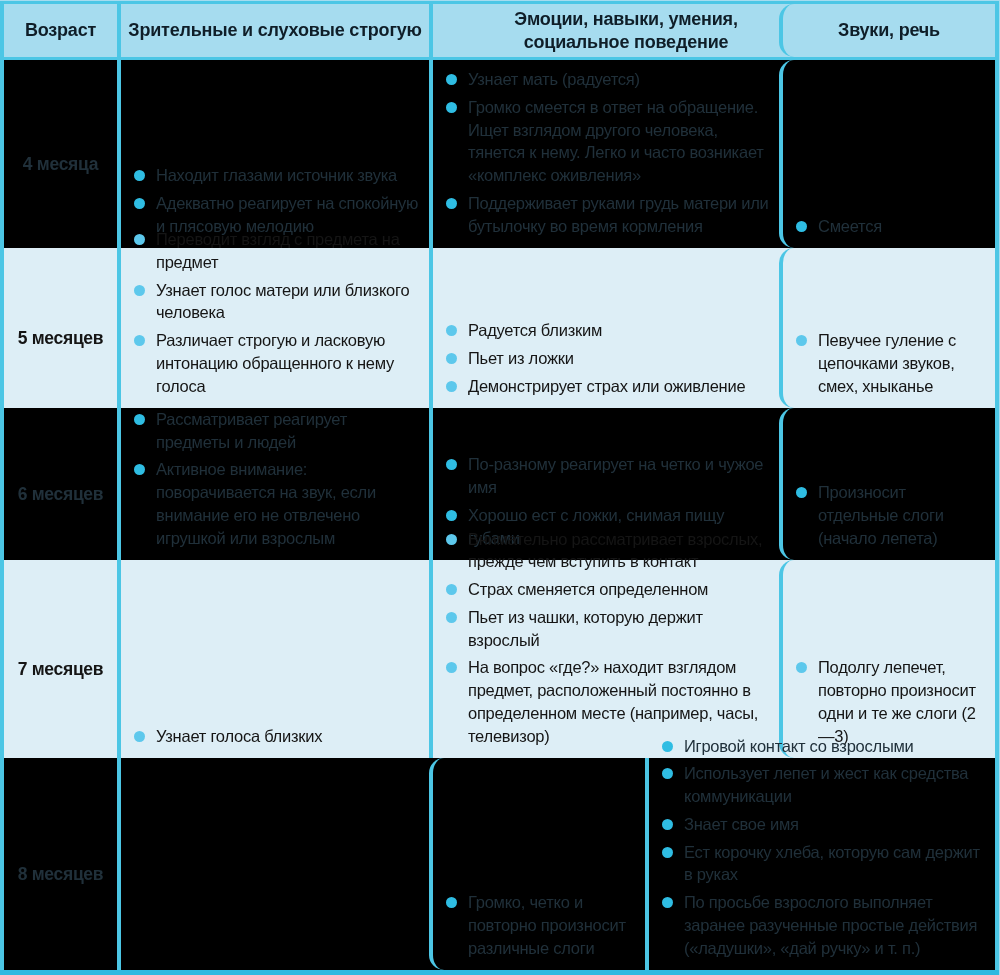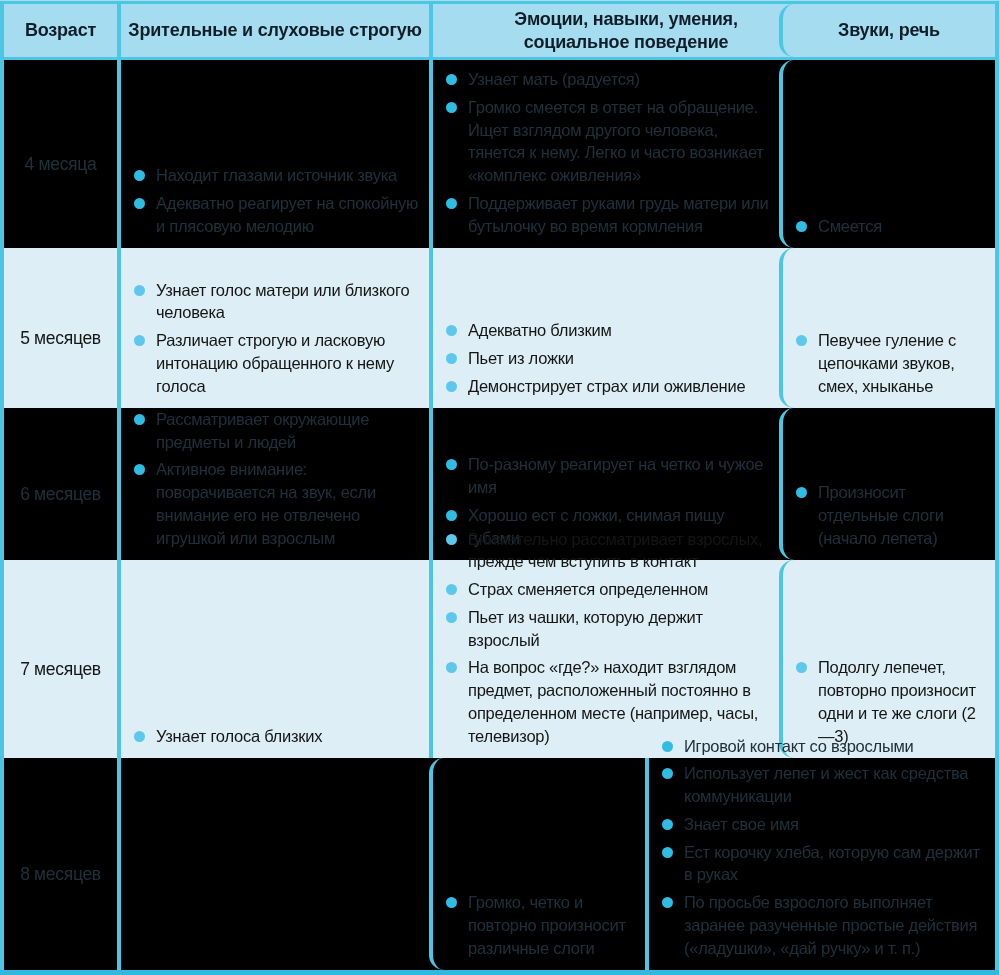--- a/index.html
+++ b/index.html
@@ -19,21 +19,21 @@
   .w0{width:113px;flex:0 0 113px;}
   .w1{width:312px;flex:0 0 312px;}
   .w2{width:350px;flex:0 0 350px;padding-left:46px;}
   .w3{width:216px;flex:0 0 216px;border-radius:15px;}
   .trow{display:flex;border-left:4px solid var(--cyan);border-right:4px solid var(--cyan);box-sizing:border-box;}
   .trow.dark{background:#000;color:var(--darkRowText);}
   .trow.light{background:var(--lightBg);color:var(--lightRowText);}
   .cell{display:flex;flex-direction:column;justify-content:flex-end;box-sizing:border-box;
         padding:7px 8px 8px 10px;}
   .body-cell{border-left:4px solid var(--cyan);}
-  .age-cell{align-items:center;justify-content:center;font-weight:normal;font-size:17.5px;
+  .age-cell{align-items:center;justify-content:center;font-weight:bold;font-size:17.5px;
             letter-spacing:-0.3px;padding:0 2px;text-align:center;margin-top:20px;}
   .item{display:flex;margin:2.5px 0;}
   .dot{flex:0 0 11px;width:11px;height:11px;border-radius:50%;margin:6px 11px 0 3px;}
   .trow.dark .dot{background:var(--dotDark);}
   .trow.light .dot{background:var(--dotLight);}
   .itx{font-size:16.5px;line-height:1.38;letter-spacing:-0.25px;}
 </style>
 </head>
 <body>
 
@@ -91,31 +91,35 @@
             </div>
           </div>
         </div>
         <div class="trow light" style="height: 160px;">
           <div class="cell age-cell w0">
             <span>5 месяцев</span>
           </div>
           <div class="cell body-cell w1">
             <div class="item">
               <span class="dot"></span>
+              <span class="itx">Переводит взгляд с предмета на предмет</span>
+            </div>
+            <div class="item">
+              <span class="dot"></span>
               <span class="itx">Узнает голос матери или близкого человека</span>
             </div>
             <div class="item">
               <span class="dot"></span>
               <span class="itx">Различает строгую и ласковую интонацию обращенного к нему голоса</span>
             </div>
           </div>
           <div class="cell body-cell w2">
             <div class="item">
               <span class="dot"></span>
-              <span class="itx">Адекватно близким</span>
+              <span class="itx">Радуется близким</span>
             </div>
             <div class="item">
               <span class="dot"></span>
               <span class="itx">Пьет из ложки</span>
             </div>
             <div class="item">
               <span class="dot"></span>
               <span class="itx">Демонстрирует страх или оживление</span>
             </div>
           </div>
@@ -126,21 +130,21 @@
             </div>
           </div>
         </div>
         <div class="trow dark" style="height: 152px;">
           <div class="cell age-cell w0">
             <span>6 месяцев</span>
           </div>
           <div class="cell body-cell w1">
             <div class="item">
               <span class="dot"></span>
-              <span class="itx">Рассматривает окружающие предметы и людей</span>
+              <span class="itx">Рассматривает реагирует предметы и людей</span>
             </div>
             <div class="item">
               <span class="dot"></span>
               <span class="itx">Активное внимание: поворачивается на звук, если внимание его не отвлечено игрушкой или взрослым</span>
             </div>
           </div>
           <div class="cell body-cell w2">
             <div class="item">
               <span class="dot"></span>
               <span class="itx">По-разному реагирует на четко и чужое имя</span>

